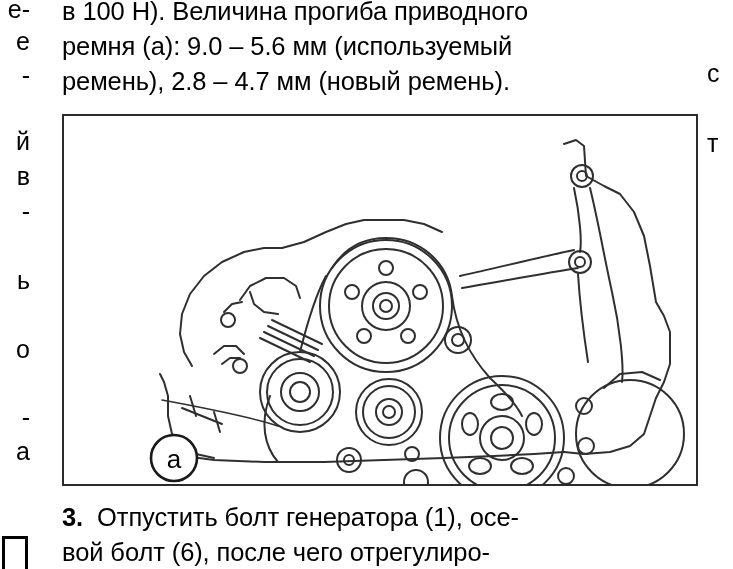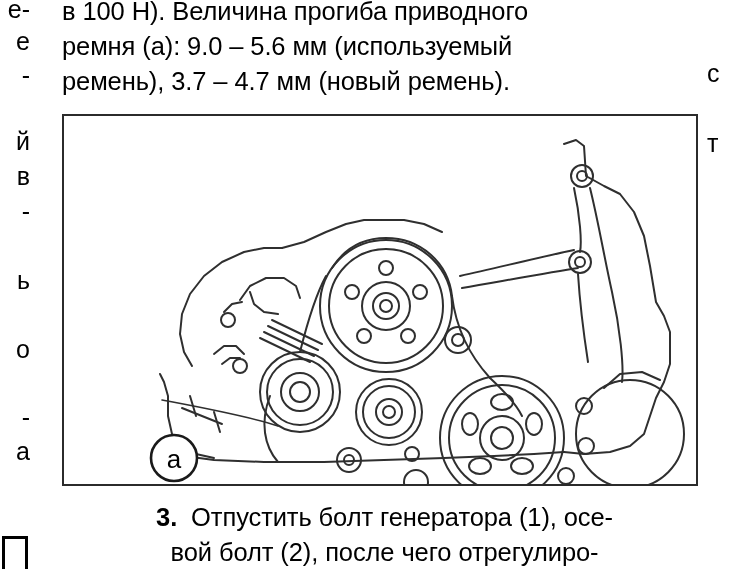--- a/index.html
+++ b/index.html
@@ -93,21 +93,21 @@
   .bottom-text {
     position: absolute;
     left: 62px;
     top: 500px;
     width: 645px;
     font-size: 25.5px;
     line-height: 35px;
     letter-spacing: -0.1px;
     color: #000;
   }
-  .bottom-text p { margin: 0; text-align: center; }
+  .bottom-text p { margin: 0; }
   .step-num {
     font-weight: bold;
   }
 
   
   .bl-box {
     position: absolute;
     left: 2px;
     top: 536px;
     width: 26px;
@@ -139,21 +139,21 @@
   <div class="bl-box"></div>
 
   <div class="right-col">
     <div class="right-frag" style="top:60px;">с</div>
     <div class="right-frag" style="top:130px;">т</div>
   </div>
 
   <div class="body-text">
     <p>в 100 Н). Величина прогиба приводного</p>
     <p>ремня (a): 9.0 – 5.6 мм (используемый</p>
-    <p>ремень), 3.7 – 4.7 мм (новый ремень).</p>
+    <p>ремень), 2.8 – 4.7 мм (новый ремень).</p>
   </div>
 
   <div class="figure-box">
     <svg width="632" height="368" viewBox="0 0 632 368" xmlns="http://www.w3.org/2000/svg">
       <g fill="none" stroke="#2f2f2f" stroke-width="2" stroke-linecap="round" stroke-linejoin="round">
 
         <path d="M500 28 L512 24 L520 30 L522 60 L540 70 L556 78 L570 96 L580 120
                  L586 150 L592 186 L600 200 L606 216 L606 248 L600 266 L592 282
                  L586 300 L580 318 L566 330 L546 336 L520 338 L500 336"></path>
         <path d="M500 336 L470 338 L430 340 L380 342 L320 344 L260 346 L200 346
@@ -271,16 +271,16 @@
             <path d="M448 418 L448 431"></path>
           <path d="M454 420 L454 430"></path>
         </g>
         <ellipse cx="438" cy="390" rx="10" ry="5" fill="#e8e8e8" stroke="#2b2b2b" stroke-width="1"></ellipse>
       </g>
     </svg>
   </div>
 
   <div class="bottom-text">
     <p><span class="step-num">3.</span>&nbsp; <span>Отпустить болт генератора (1), осе-</span></p>
-    <p>вой болт (2), после чего отрегулиро-</p>
+    <p>вой болт (6), после чего отрегулиро-</p>
   </div>
 
 </div>
 
 </body></html>

